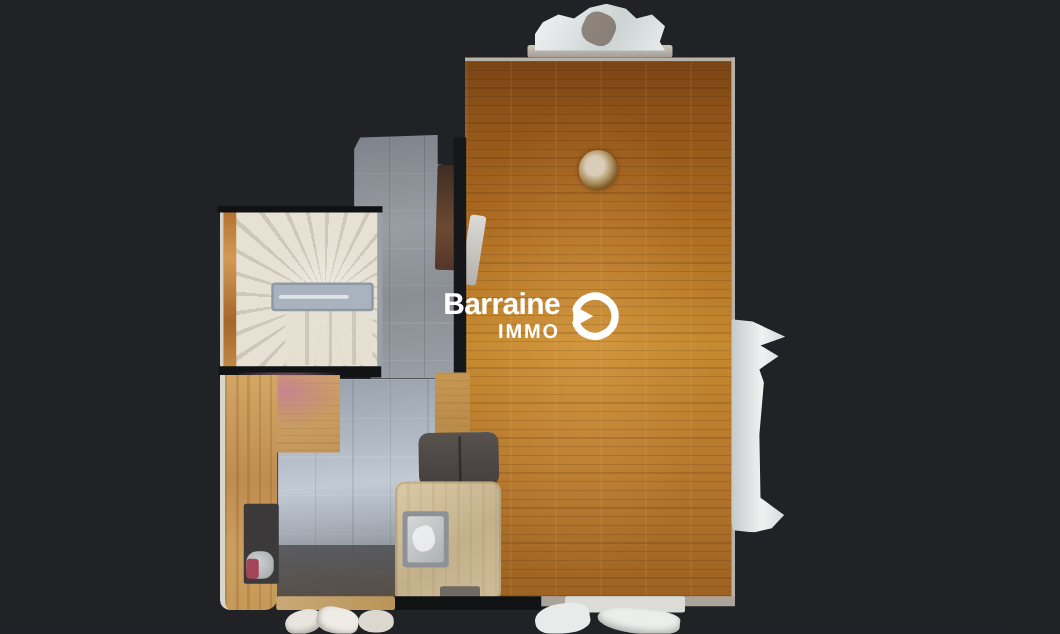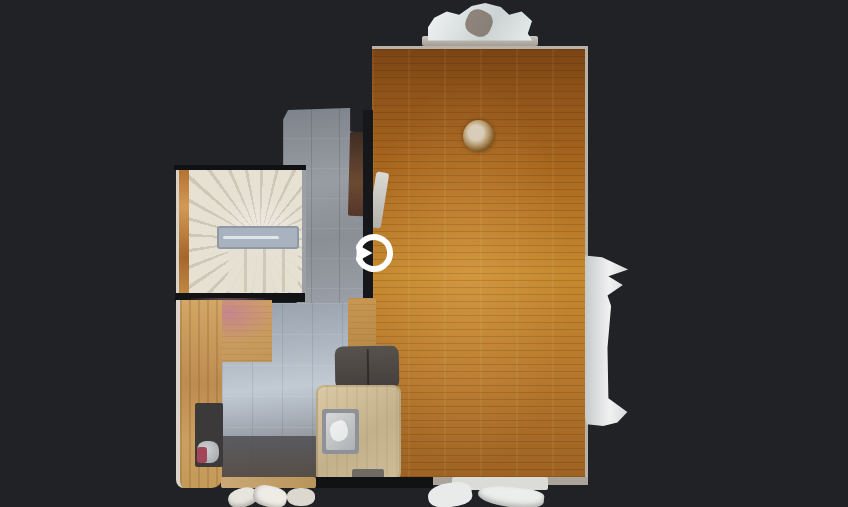--- a/index.html
+++ b/index.html
@@ -189,19 +189,23 @@
   </div>
   <div class="abs kitchen-seam"></div>
   <div class="abs threshold"></div>
   <div class="abs shoes">
     <div class="abs shoe-1"></div>
     <div class="abs shoe-2"></div>
     <div class="abs shoe-3"></div>
   </div>
 
   <div class="abs watermark">
+    <div class="wm-text">
+      <div class="wm-brand">Barraine</div>
+      <div class="wm-division">IMMO</div>
+    </div>
     <svg class="wm-icon" viewBox="0 0 48 48">
       <path d="M 7.6 30 A 17.5 17.5 0 1 0 7.6 18" fill="none" stroke="#ffffff" stroke-width="6.5" stroke-linecap="round"></path>
       <polygon points="5,14.5 5,33.5 22.5,24" fill="#ffffff"></polygon>
     </svg>
   </div>
 
 </div>
 
 </body></html>

